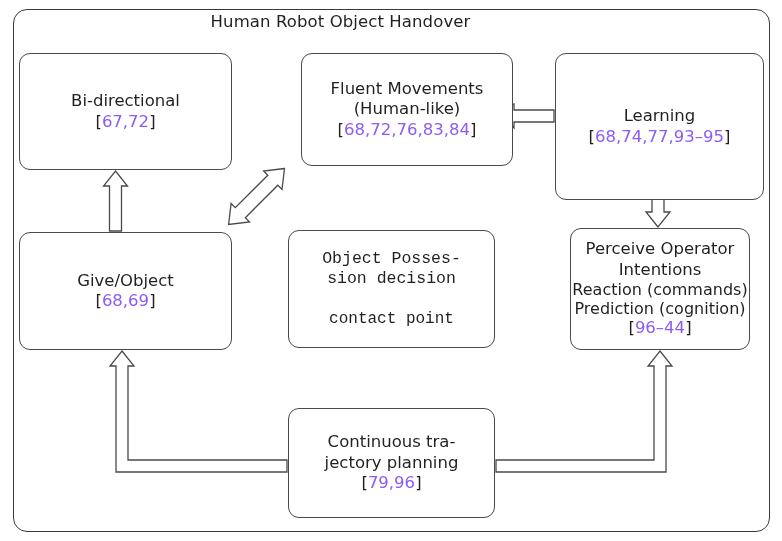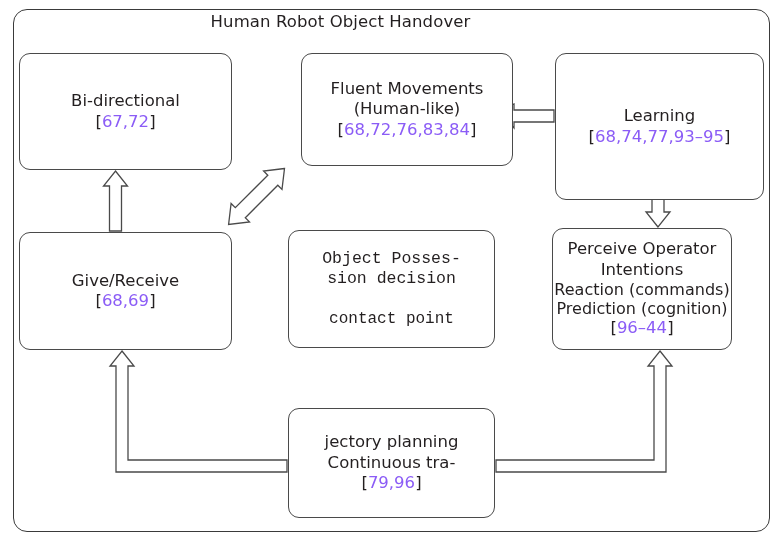--- a/index.html
+++ b/index.html
@@ -72,21 +72,21 @@
   .node .sub-gap { margin-top: 20px; }
   .cite { color: #231f20; white-space: nowrap; }
   .cite .num { color: #8b5cf6; }
 
   
   #node-bidirectional      { left: 19px;  top: 53px;  width: 213px; height: 117px; text-align: center; }
   #node-fluent             { left: 285px; top: 53px;  width: 212px; height: 113px; margin-left: 16px; }
   #node-learning           { left: 555px; top: 53px;  width: 209px; height: 147px; }
   #node-give-receive       { left: 19px;  top: 232px; width: 213px; height: 118px; }
   #node-object-possession  { left: 288px; top: 230px; width: 207px; height: 118px; font-family: Liberation Mono, monospace; }
-  #node-perceive           { left: 552px; top: 228px; width: 180px; height: 122px; }
+  #node-perceive           { left: 570px; top: 228px; width: 180px; height: 122px; }
   #node-continuous         { left: 288px; top: 408px; width: 207px; height: 110px; }
 </style>
 </head>
 <body>
 
 <div id="canvas">
 
   <div class="outer-container"></div>
 
   <div class="diagram-title">Human Robot Object Handover</div>
@@ -118,37 +118,37 @@
     <span class="line">(Human-like)</span>
     <span class="cite"><span>[</span><span class="num">68,72,76,83,84</span><span>]</span></span>
   </div>
 
   <div class="node" id="node-learning">
     <span class="line">Learning</span>
     <span class="cite"><span>[</span><span class="num">68,74,77,93–95</span><span>]</span></span>
   </div>
 
   <div class="node" id="node-give-receive">
-    <span class="line">Give/Receive</span>
+    <span class="line">Give/Object</span>
     <span class="cite"><span>[</span><span class="num">68,69</span><span>]</span></span>
   </div>
 
   <div class="node" id="node-object-possession">
     <span class="line">Object Posses-</span>
     <span class="line">sion decision</span>
     <span class="sub sub-gap">contact  point</span>
   </div>
 
   <div class="node" id="node-perceive">
     <span class="line">Perceive Operator</span>
     <span class="line">Intentions</span>
     <span class="sub">Reaction (commands)</span>
     <span class="sub">Prediction (cognition)</span>
     <span class="cite"><span>[</span><span class="num">96–44</span><span>]</span></span>
   </div>
 
   <div class="node" id="node-continuous">
+    <span class="line">Continuous tra-</span>
     <span class="line">jectory planning</span>
-    <span class="line">Continuous tra-</span>
     <span class="cite"><span>[</span><span class="num">79,96</span><span>]</span></span>
   </div>
 
 </div>
 
 </body></html>

